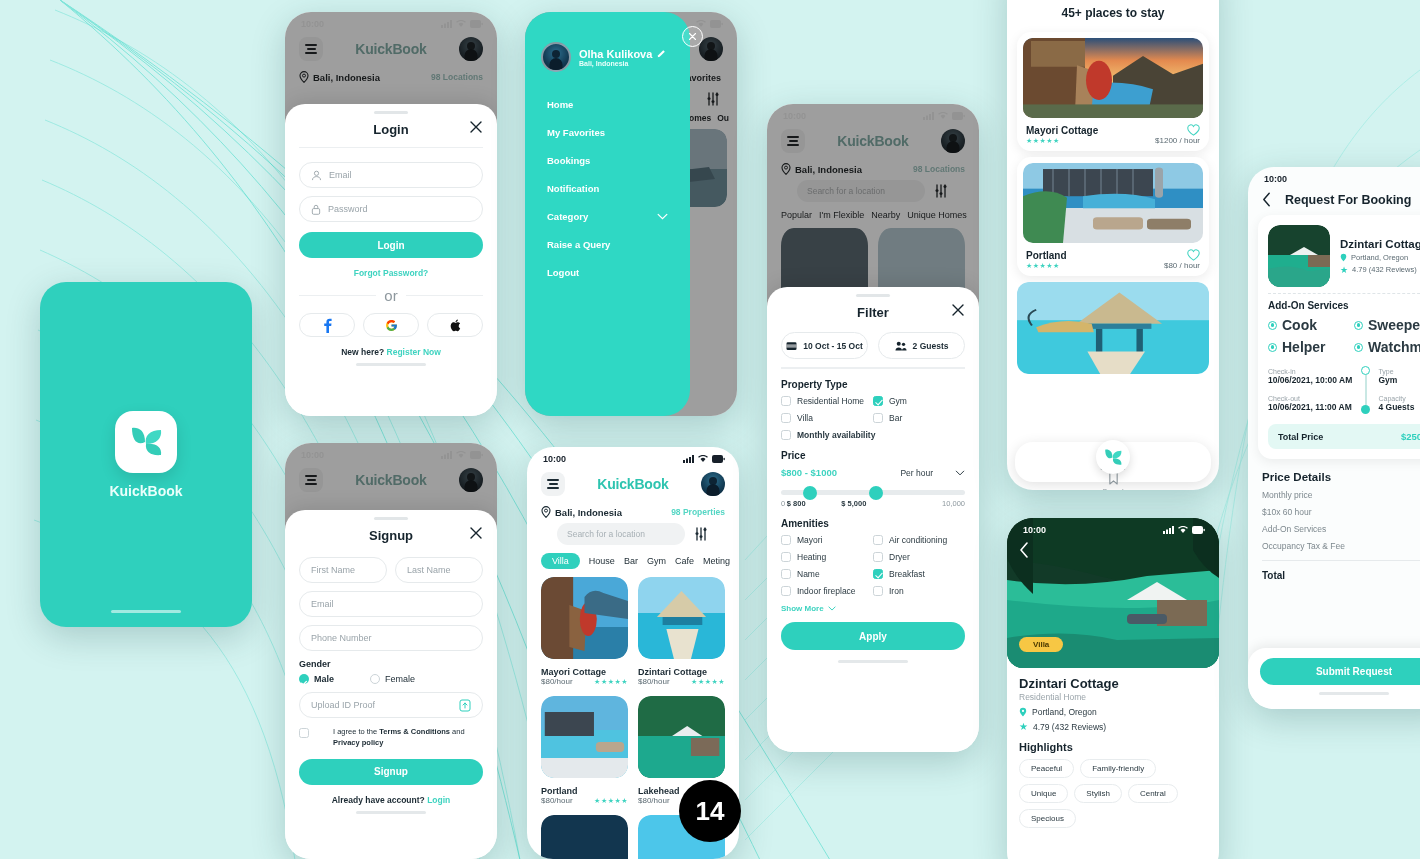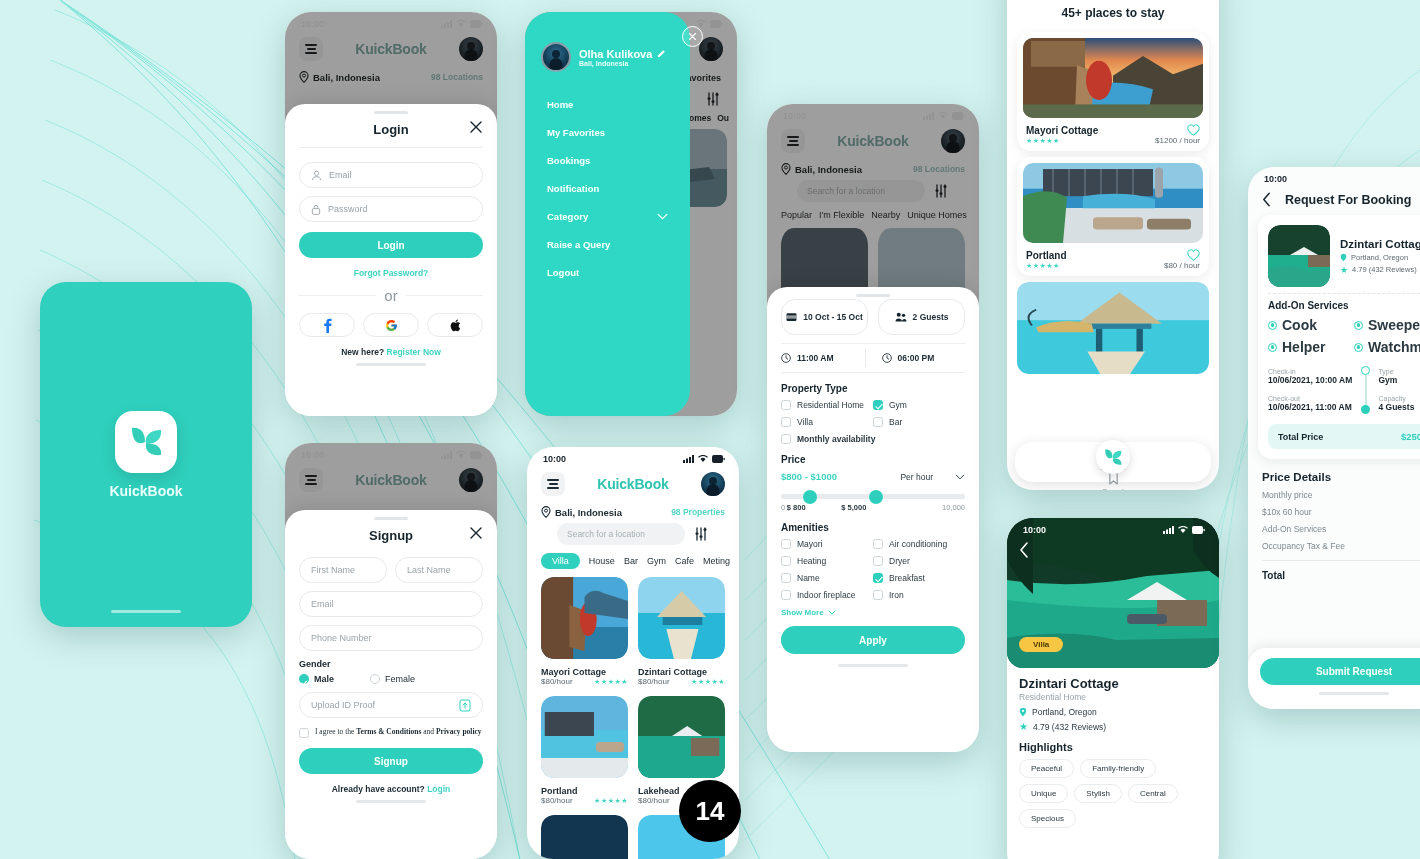--- a/index.html
+++ b/index.html
@@ -116,21 +116,21 @@
     display:flex; align-items:center; justify-content:space-between;
     padding: 8.5px 22px; font-size:9.5px; font-weight:bold; color:#fff;
   }
   .dclose {
     position:absolute; right:-13px; top:14px; width:21px; height:21px; border-radius:50%;
     border:1.4px solid #fff; background:rgba(255,255,255,.12);
     display:flex; align-items:center; justify-content:center;
   }
 
   .pillbtn {
-    border:1px solid #e6eaec; border-radius:14px; height:36px;
+    border:1px solid #e6eaec; border-radius:14px; height:27px;
     display:flex; align-items:center; justify-content:center; gap:6px;
     font-size:8.5px; font-weight:bold; color:#1b2a33;
   }
   .sect-t { font-size:10px; font-weight:bold; color:#16242d; margin: 10px 14px 6px; }
   .cbgrid { display:grid; grid-template-columns:1fr 1fr; gap:7px 0; margin: 0 14px; }
   .cbrow { display:flex; align-items:center; gap:6px; font-size:8.5px; color:#2b3a42; }
   .cbox { width:10px; height:10px; border:1px solid #ccd4d8; border-radius:2.5px; flex:none; }
   .cbox.on { background:#2ed0bd; border-color:#2ed0bd; position:relative; }
   .cbox.on::after {
     content:''; position:absolute; left:3px; top:.5px; width:3px; height:6px;
@@ -396,21 +396,21 @@
         <span style="font-size:9px;color:#1b2a33;">Female</span>
       </div>
     </div>
     <div class="field" style="justify-content:space-between;">
       <span>Upload ID Proof</span>
       <svg width="12" height="13" viewBox="0 0 12 13">
           <rect x="1" y="1" width="10" height="11" rx="2" fill="none" stroke="#2ed0bd" stroke-width="1"></rect>
           <path d="M6 9V4 M4 6 L6 4 L8 6" stroke="#2ed0bd" stroke-width="1" fill="none" stroke-linecap="round"></path>
         </svg>
     </div>
-    <div style="display:flex;gap:6px;margin:4px 14px;align-items:flex-start;font-family:Liberation Serif, serif;">
+    <div style="display:flex;gap:24px;margin:4px 14px;align-items:flex-start;">
       <span class="cbox" style="margin-top:2px;"></span>
       <div style="font-size:7.5px;color:#1b2a33;line-height:1.5;">
         <span>I agree to the</span>
         <b>Terms &amp; Conditions</b>
         <span>and</span>
         <b>Privacy policy</b>
       </div>
     </div>
     <div class="btn-primary">Signup</div>
     <div class="foot-note">
@@ -756,57 +756,46 @@
           <rect width="92" height="60" rx="13" fill="#3b6f8c"></rect>
         </svg>
       <svg class="card-img" viewBox="0 0 92 60" preserveAspectRatio="none">
           <rect width="92" height="60" rx="13" fill="#8cd2ec"></rect>
         </svg>
     </div>
   </div>
 
   <div class="sheet" style="height:465px;">
     <div class="grabber"></div>
+    <div class="sheet-head">
+      <div class="sheet-title">Filter</div>
+      <svg class="sheet-x" viewBox="0 0 14 14">
+          <path d="M2 2 L12 12 M12 2 L2 12" stroke="#16242d" stroke-width="1.4" stroke-linecap="round"></path>
+        </svg>
+    </div>
     <div style="display:flex;gap:10px;margin:2px 14px 8px;">
       <div class="pillbtn" style="flex:1;">
         <svg width="11" height="10" viewBox="0 0 12 11">
             <rect x=".5" y="1.5" width="11" height="8.5" rx="1.5" fill="#16242d"></rect>
             <rect x=".5" y="4" width="11" height="1" fill="#fff"></rect>
             <rect x=".5" y="6" width="11" height="1" fill="#fff"></rect>
           </svg>
         <span>10 Oct - 15 Oct</span>
       </div>
       <div class="pillbtn" style="flex:1;">
         <svg width="12" height="10" viewBox="0 0 13 11">
             <circle cx="4" cy="3" r="2.2" fill="#16242d"></circle>
             <circle cx="9.3" cy="3.6" r="1.8" fill="#16242d"></circle>
             <path d="M.4 10.5c0-2.2 1.7-3.4 3.6-3.4s3.6 1.2 3.6 3.4z" fill="#16242d"></path>
             <path d="M7.6 10.5c0-1.8 1.1-2.8 2.6-2.8s2.4 1 2.4 2.8z" fill="#16242d"></path>
           </svg>
         <span>2 Guests</span>
       </div>
     </div>
     <div class="divline"></div>
-    <div style="display:flex;align-items:center;margin:0 14px;">
-      <div style="flex:1;display:flex;align-items:center;gap:6px;padding:9px 0;font-size:8.5px;font-weight:bold;color:#1b2a33;">
-        <svg width="10" height="10" viewBox="0 0 12 12">
-            <circle cx="6" cy="6" r="5.2" fill="none" stroke="#16242d" stroke-width="1"></circle>
-            <path d="M6 3.2V6l2 1.4" stroke="#16242d" stroke-width="1" fill="none" stroke-linecap="round"></path>
-          </svg>
-        <span>11:00 AM</span>
-      </div>
-      <div style="width:1px;height:18px;background:#e6eaec;"></div>
-      <div style="flex:1;display:flex;align-items:center;gap:6px;padding:9px 0 9px 16px;font-size:8.5px;font-weight:bold;color:#1b2a33;">
-        <svg width="10" height="10" viewBox="0 0 12 12">
-            <circle cx="6" cy="6" r="5.2" fill="none" stroke="#16242d" stroke-width="1"></circle>
-            <path d="M6 3.2V6l2 1.4" stroke="#16242d" stroke-width="1" fill="none" stroke-linecap="round"></path>
-          </svg>
-        <span>06:00 PM</span>
-      </div>
-    </div>
     <div class="divline"></div>
 
     <div class="sect-t">Property Type</div>
     <div class="cbgrid">
       <div class="cbrow">
         <span class="cbox"></span>
         <span>Residential Home</span>
       </div>
       <div class="cbrow">
         <span class="cbox on"></span>

